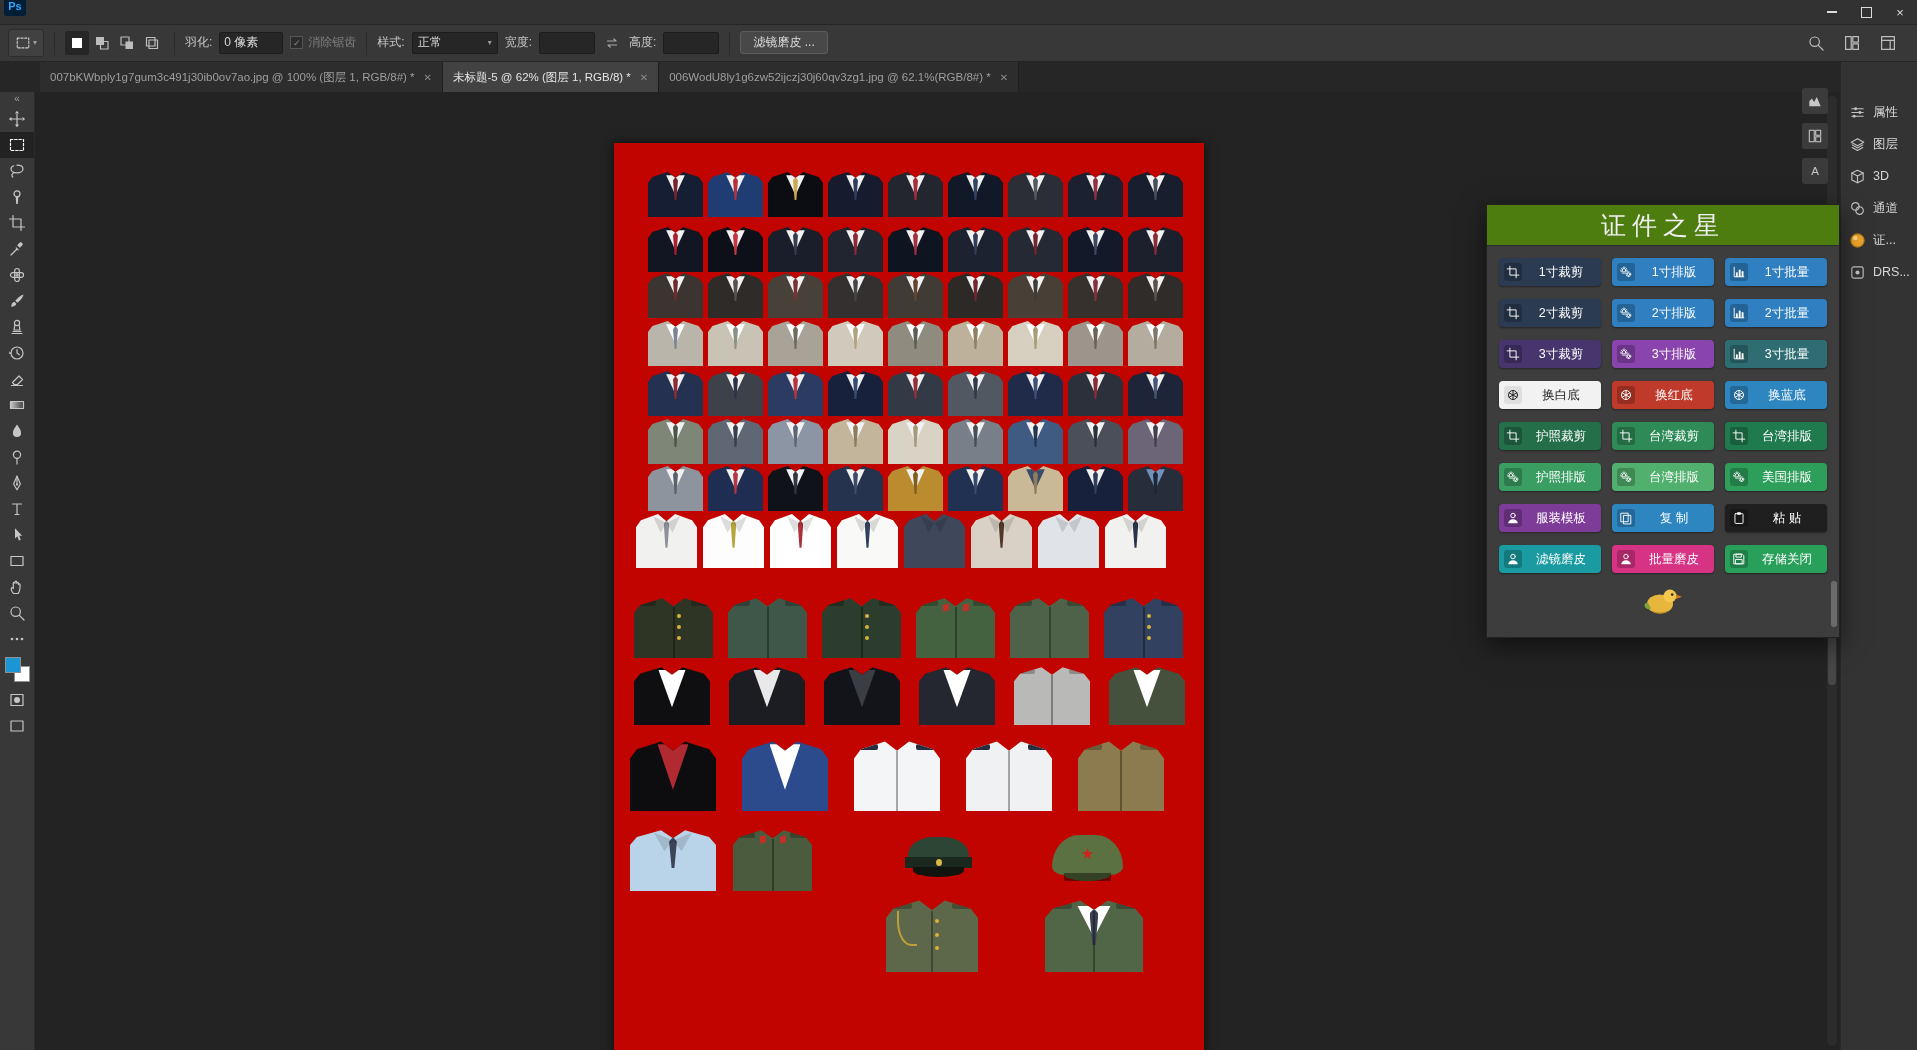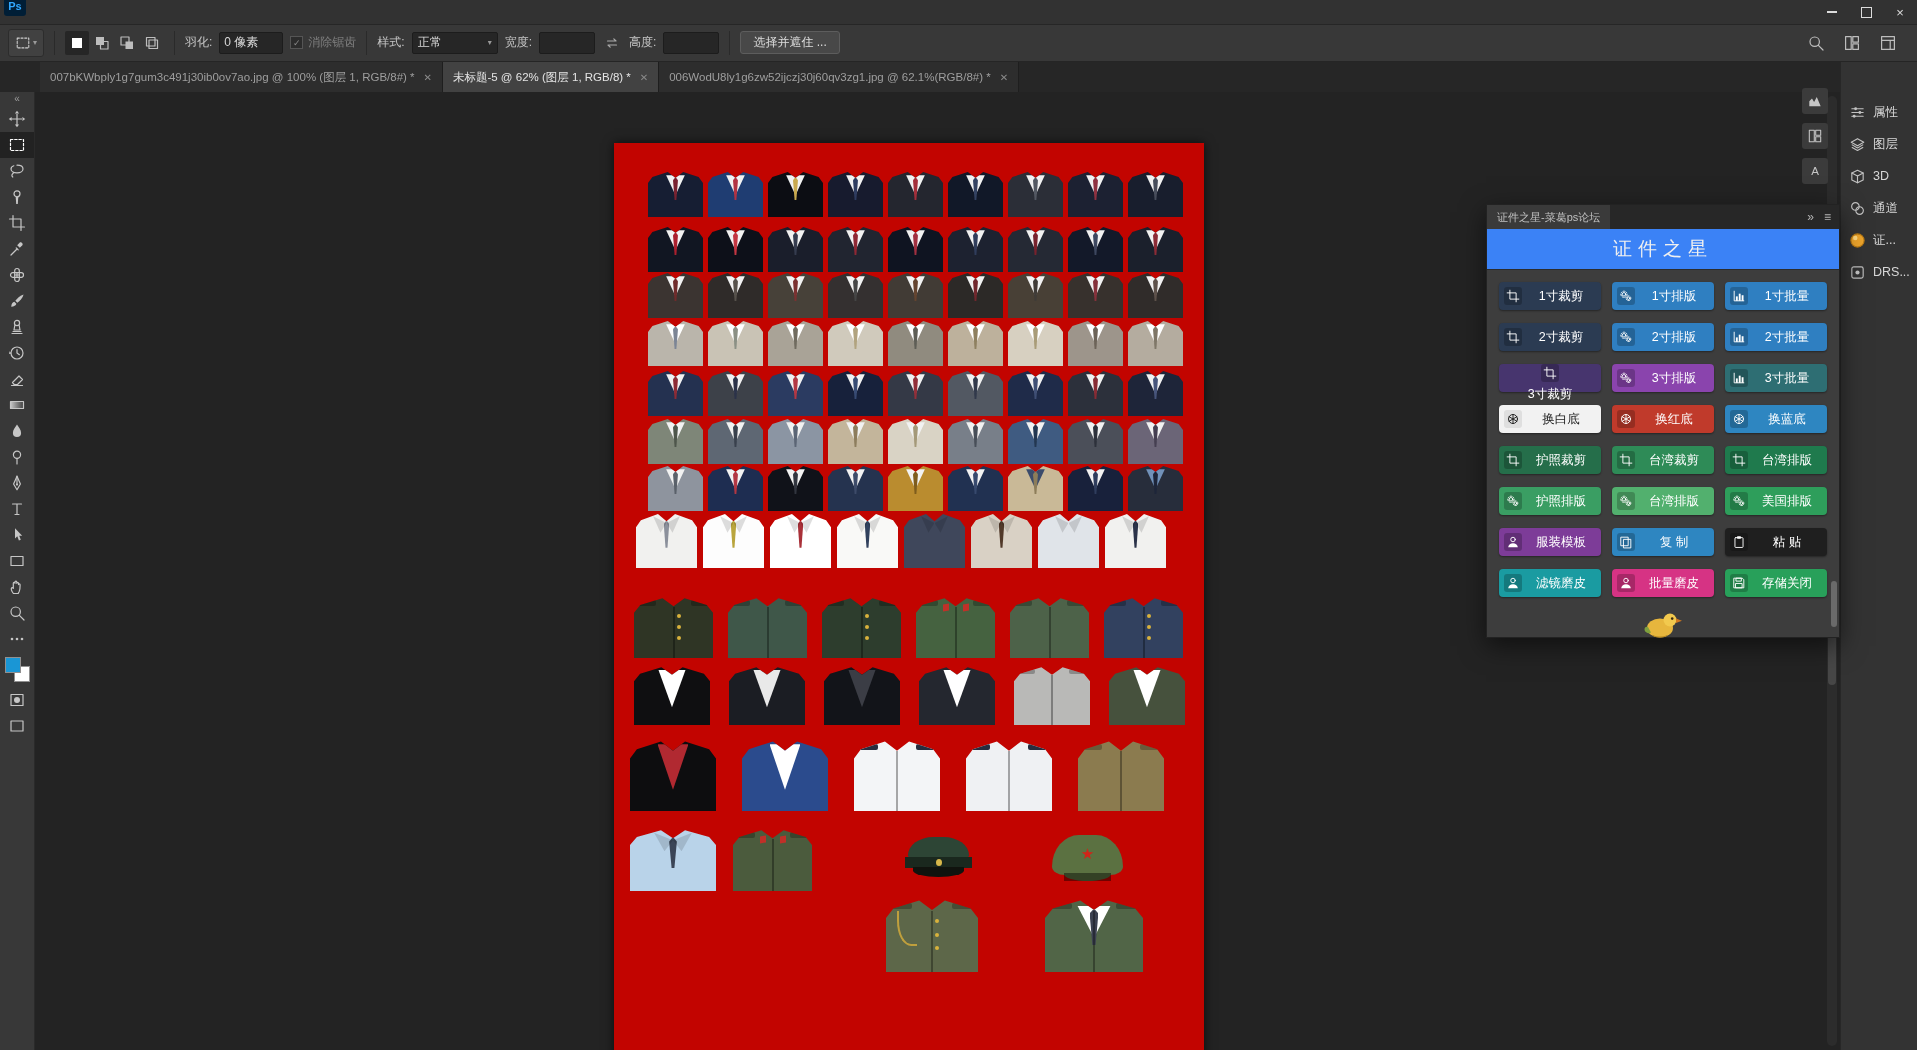--- a/index.html
+++ b/index.html
@@ -100,22 +100,22 @@
   .dock-item .d-icon{color:#c2c2c2}
   .strip{position:absolute;left:1802px;top:88px;width:30px;display:flex;flex-direction:column;gap:9px;z-index:21}
   .strip-btn{width:26px;height:26px;background:#3b3b3b;border-radius:3px;display:flex;align-items:center;justify-content:center;color:#c6c6c6}
 
   
   .plugin{position:absolute;left:1486px;top:204px;width:352px;height:432px;background:#3d3d3d;
           border:1px solid #222;box-shadow:0 8px 24px rgba(0,0,0,.55);z-index:50}
   .p-titlebar{height:24px;background:#272727;display:flex;align-items:center;font-size:11px;color:#c0c0c0}
   .p-tab{background:#3a3a3a;height:24px;line-height:24px;padding:0 10px}
   .p-tb-icons{margin-left:auto;display:flex;gap:10px;padding-right:8px;color:#b5b5b5;font-size:12px}
-  .p-header{height:40px;display:flex;align-items:center;justify-content:center;font-size:19px;color:#f0f0f0;
-            letter-spacing:6px;background:#3b82f6;border-bottom:1px solid #2c2c2c}
+  .p-header{height:40px;display:flex;align-items:center;justify-content:center;font-size:25px;color:#f0f0f0;
+            letter-spacing:6px;background:#4d7c0f;border-bottom:1px solid #2c2c2c}
   #plugin-buttons{display:grid;grid-template-columns:repeat(3,102px);column-gap:11px;row-gap:13px;padding:12px}
   .pbtn{height:28px;border-radius:4px;display:flex;align-items:center;gap:4px;padding:0 5px;color:#fff;
         font-size:12.5px;box-shadow:0 1px 2px rgba(0,0,0,.4);white-space:nowrap}
   .pbtn span{flex:1;text-align:center}
   .picon{width:18px;height:18px;border-radius:3px;background:rgba(0,0,0,.22);display:flex;align-items:center;justify-content:center;flex:none}
   .p-bird{display:flex;justify-content:center;padding-top:0px}
   .p-scroll{position:absolute;right:2px;bottom:10px;width:6px;height:46px;background:#6a6a6a;border-radius:3px}
 </style>
 </head>
 <body>
@@ -184,21 +184,21 @@
   <span class="ob-label">宽度:</span>
   <input class="ob-input" style="width: 46px;" value="">
   <div class="ob-swap">
       <svg width="18" height="18" viewBox="0 0 18 18" fill="none" stroke="currentColor" stroke-width="1.2" stroke-linecap="round" stroke-linejoin="round">
         <path d="M4.5 7h8.5l-2.2-2.2M13.5 11H5l2.2 2.2"></path>
       </svg>
     </div>
   <span class="ob-label">高度:</span>
   <input class="ob-input" style="width: 46px;" value="">
   <div class="ob-sep"></div>
-  <button class="ob-btn">选择并遮住 ...</button>
+  <button class="ob-btn">滤镜磨皮 ...</button>
   <div class="ob-right">
     <div class="ob-icon">
         <svg width="18" height="18" viewBox="0 0 18 18" fill="none" stroke="currentColor" stroke-width="1.2" stroke-linecap="round" stroke-linejoin="round">
           <circle cx="7.7" cy="7.7" r="4.7"></circle>
           <path d="M11.4 11.4 16 16"></path>
         </svg>
       </div>
     <div class="ob-icon">
         <svg width="18" height="18" viewBox="0 0 18 18" fill="none" stroke="currentColor" stroke-width="1.2" stroke-linecap="round" stroke-linejoin="round">
           <rect x="2.6" y="2.6" width="5.6" height="12.8"></rect>
@@ -882,27 +882,20 @@
             <rect x="3" y="3" width="12" height="12" rx="2"></rect>
             <circle cx="9" cy="9" r="2.2" fill="currentColor" stroke="none"></circle>
           </svg>
         </div>
         <span>DRS...</span>
       </div>
     </div>
 </div>
 
 <div class="plugin">
-  <div class="p-titlebar">
-    <span class="p-tab">证件之星-菜葛ps论坛</span>
-    <span class="p-tb-icons">
-      <span>»</span>
-      <span>≡</span>
-    </span>
-  </div>
   <div class="p-header">证件之星</div>
   <div id="plugin-buttons">
       <div class="pbtn" style="background: rgb(43, 59, 82);">
         <div class="picon">
           <svg width="14" height="14" viewBox="0 0 18 18" fill="none" stroke="currentColor" stroke-width="1.2" stroke-linecap="round" stroke-linejoin="round">
             <path d="M5 1.5V13h11.5M1.5 5H13v11.5"></path>
           </svg>
         </div>
         <span>1寸裁剪</span>
       </div>
@@ -955,21 +948,21 @@
             <path d="M2.8 2.8v12.4h12.4"></path>
             <g fill="currentColor" stroke="none">
               <rect x="5" y="9.5" width="2.4" height="5.7"></rect>
               <rect x="8.7" y="6" width="2.4" height="9.2"></rect>
               <rect x="12.4" y="8" width="2.4" height="7.2"></rect>
             </g>
           </svg>
         </div>
         <span>2寸批量</span>
       </div>
-      <div class="pbtn" style="background: rgb(71, 53, 110); flex-direction: column;">
+      <div class="pbtn" style="background: rgb(71, 53, 110);">
         <div class="picon">
           <svg width="14" height="14" viewBox="0 0 18 18" fill="none" stroke="currentColor" stroke-width="1.2" stroke-linecap="round" stroke-linejoin="round">
             <path d="M5 1.5V13h11.5M1.5 5H13v11.5"></path>
           </svg>
         </div>
         <span>3寸裁剪</span>
       </div>
       <div class="pbtn" style="background: rgb(138, 68, 173);">
         <div class="picon">
           <svg width="14" height="14" viewBox="0 0 18 18" fill="none" stroke="currentColor" stroke-width="1.2" stroke-linecap="round" stroke-linejoin="round">

